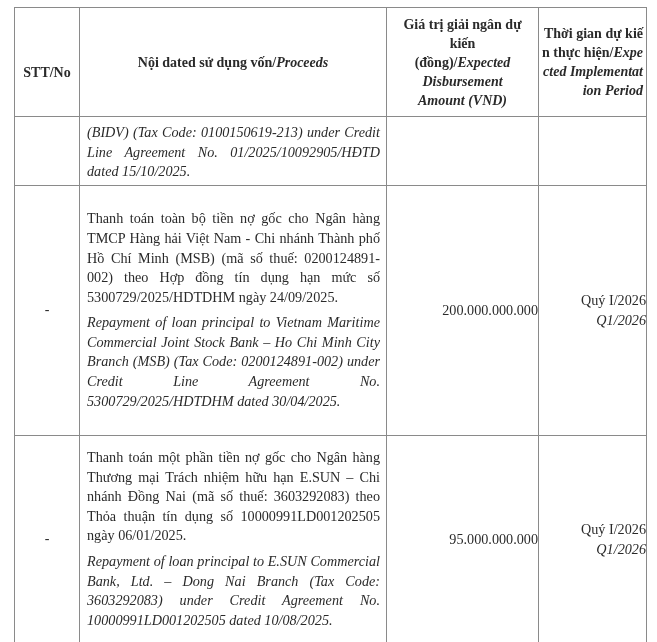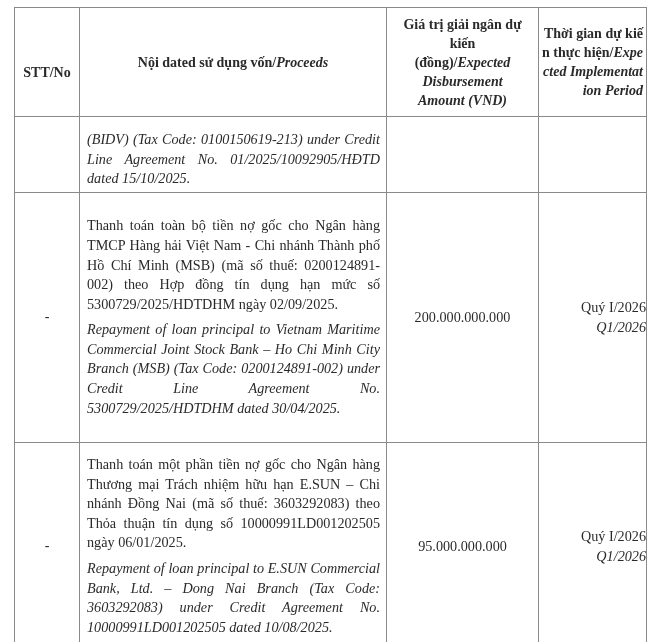--- a/index.html
+++ b/index.html
@@ -44,28 +44,28 @@
   th i { font-style: italic; }
 
   .cell-content {
     font-size: 14.2px;
     line-height: 19.6px;
     text-align: justify;
     padding: 0 6px 0 7px;
   }
   .vn { margin: 3px 0 0 0; }
   .en { font-style: italic; margin: 6px 0 3px 0; }
-  .en.only { margin: 13px 0 3px 0; }
+  .en.only { margin: 6px 0 3px 0; }
 
   .stt {
     text-align: center;
     font-size: 14px;
   }
   .amount {
-    text-align: center;
+    text-align: right;
     font-size: 14.2px;
     padding-right: 4px;
   }
   .period {
     text-align: right;
     font-size: 14.2px;
     line-height: 20px;
   }
   .period .p-en { font-style: italic; }
 
@@ -108,21 +108,21 @@
         </div>
       </td>
       <td class="amount"></td>
       <td class="period"></td>
     </tr>
 
     <tr class="row-msb">
       <td class="stt">-</td>
       <td>
         <div class="cell-content">
-          <div class="vn">Thanh toán toàn bộ tiền nợ gốc cho Ngân hàng TMCP Hàng hải Việt Nam - Chi nhánh Thành phố Hồ Chí Minh (MSB) (mã số thuế: 0200124891-002) theo Hợp đồng tín dụng hạn mức số 5300729/2025/HDTDHM ngày 02/09/2025.</div>
+          <div class="vn">Thanh toán toàn bộ tiền nợ gốc cho Ngân hàng TMCP Hàng hải Việt Nam - Chi nhánh Thành phố Hồ Chí Minh (MSB) (mã số thuế: 0200124891-002) theo Hợp đồng tín dụng hạn mức số 5300729/2025/HDTDHM ngày 24/09/2025.</div>
           <div class="en">Repayment of loan principal to Vietnam Maritime Commercial Joint Stock Bank – Ho Chi Minh City Branch (MSB) (Tax Code: 0200124891-002) under Credit Line Agreement No. 5300729/2025/HDTDHM dated 30/04/2025.</div>
         </div>
       </td>
       <td class="amount">200.000.000.000</td>
       <td class="period">
         <div>Quý I/2026</div>
         <div class="p-en">Q1/2026</div>
       </td>
     </tr>
 

